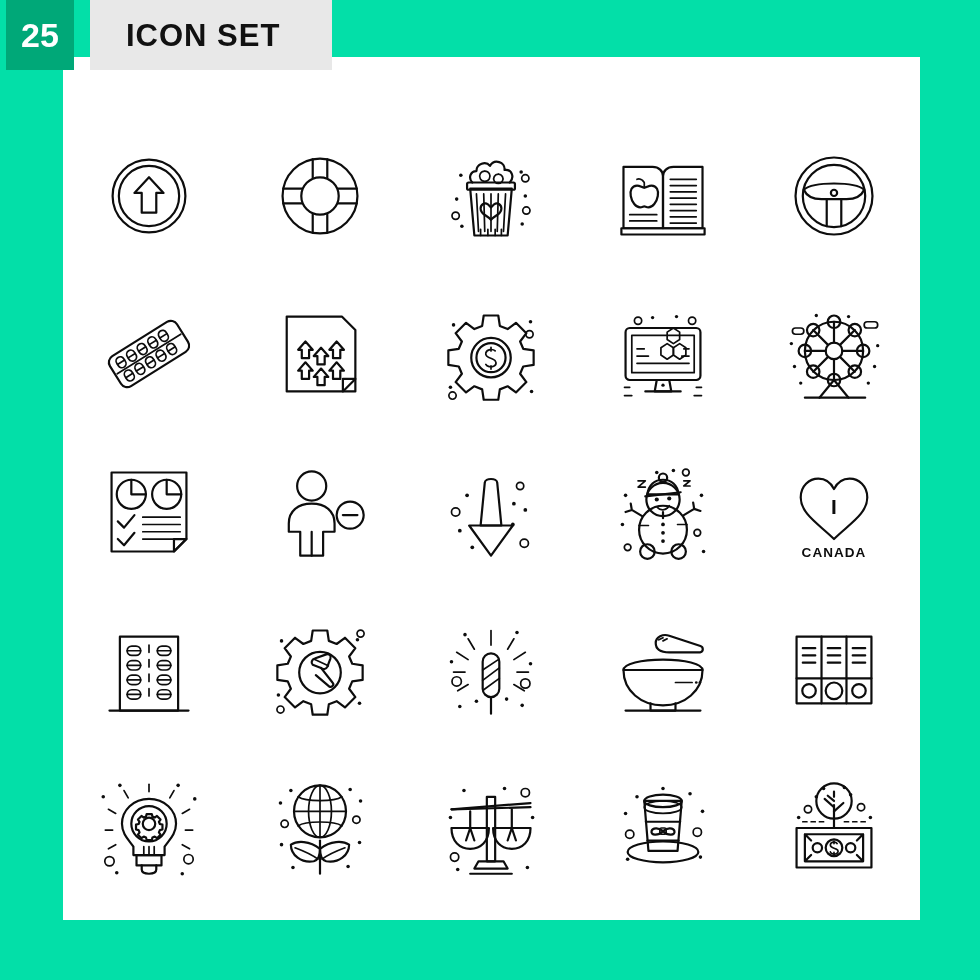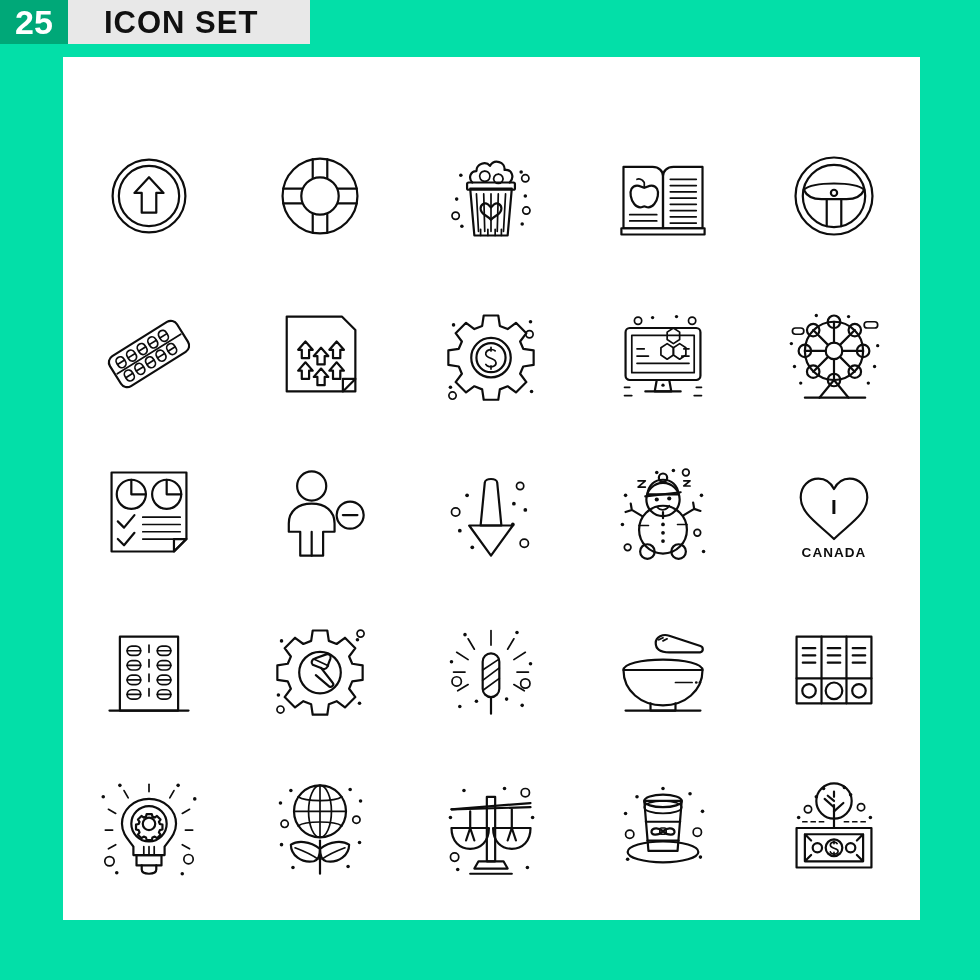--- a/index.html
+++ b/index.html
@@ -12,22 +12,22 @@
     background: #03DFA8;
     font-family: "Liberation Sans", sans-serif;
     overflow: hidden;
     position: relative;
   }
 
   
   #header {
     position: absolute;
     top: 0;
-    left: 0;
-    height: 44px;
+    left: 6px;
+    height: 70px;
     display: flex;
     align-items: stretch;
     z-index: 5;
     text-align: right;
   }
   #count-badge {
     width: 68px;
     background: #00A878;
     color: #FFFFFF;
     font-size: 34px;
@@ -43,20 +43,21 @@
     background: #E8E8E8;
     color: #111111;
     font-size: 31px;
     font-weight: bold;
     display: flex;
     align-items: center;
     padding-left: 36px;
     box-sizing: border-box;
     letter-spacing: 1px;
     line-height: 1;
+    margin-left: 16px;
   }
 
   
   #card {
     position: absolute;
     left: 63px;
     top: 57px;
     width: 857px;
     height: 863px;
     background: #FFFFFF;

